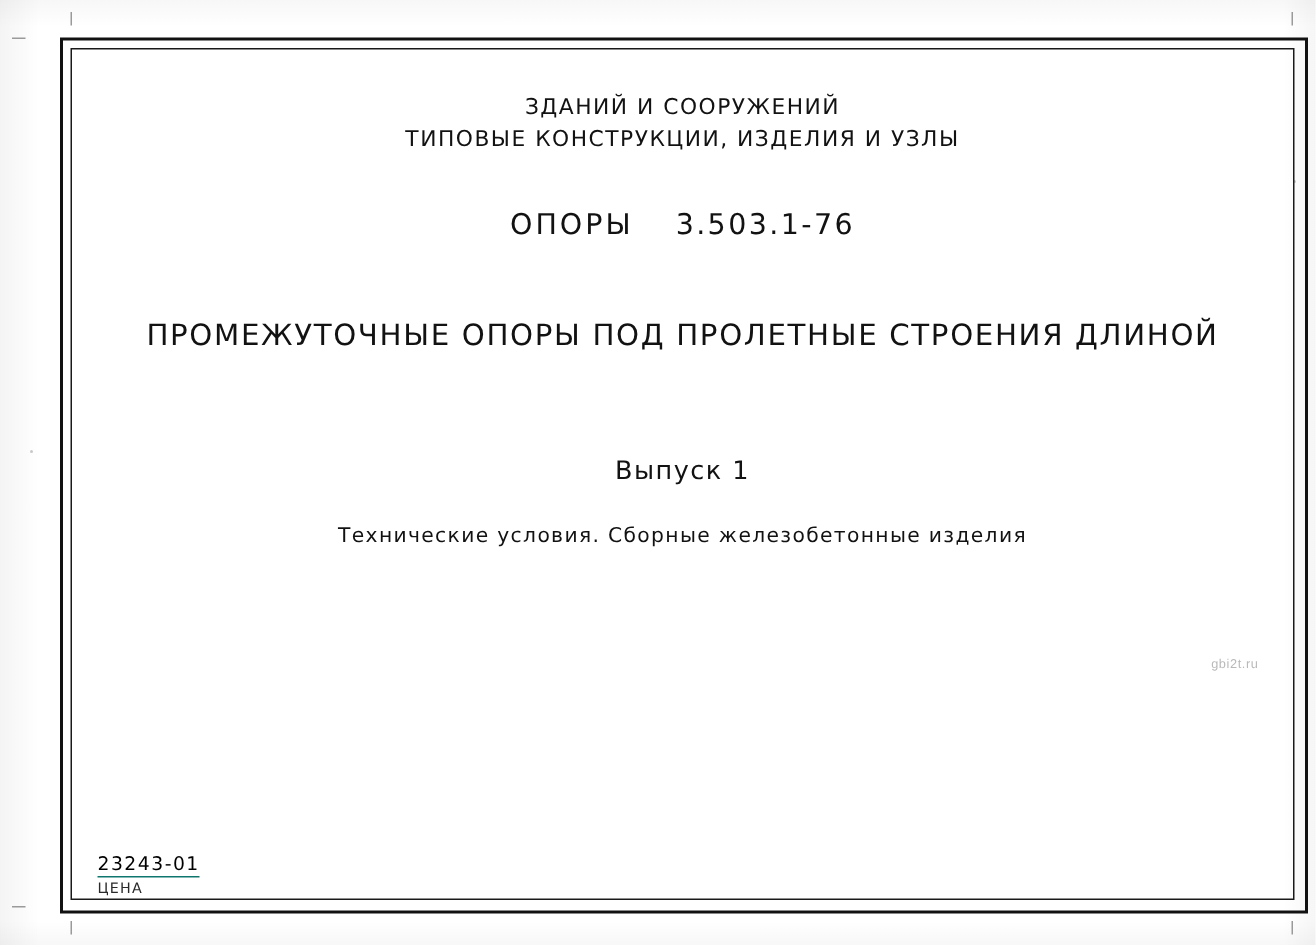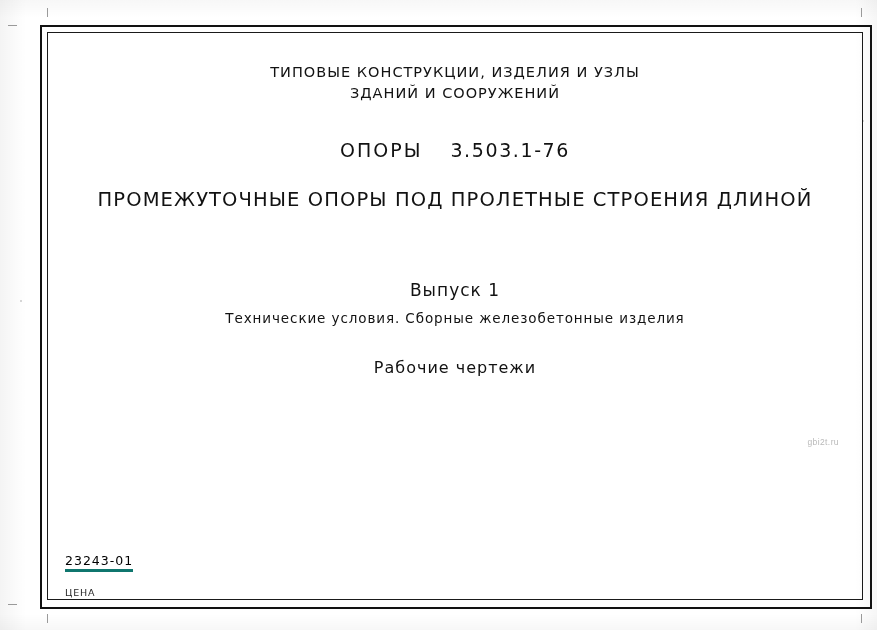--- a/index.html
+++ b/index.html
@@ -67,58 +67,58 @@
     letter-spacing: 1.0px;
   }
   .series-head div { white-space: nowrap; }
   .series-no {
     margin-top: 36px;
     font-size: 19px;
     letter-spacing: 2.0px;
   }
   .series-no .num { margin-left: 28px; letter-spacing: 1.6px; }
   .title {
-    margin-top: 20px;
+    margin-top: 44px;
     font-size: 19.5px;
     line-height: 1.95;
     letter-spacing: 1.1px;
   }
   .title .l1 { display: block; }
   .title .l2 { display: block; }
   .title .l3 { display: block; }
   .issue {
     margin-top: 61px;
     font-size: 17px;
     letter-spacing: 1.0px;
   }
   .subtitle {
-    margin-top: 10px;
+    margin-top: 25px;
     font-size: 13.5px;
     letter-spacing: 0.9px;
   }
   .drawings {
     margin-top: 32px;
     font-size: 16px;
     letter-spacing: 1.0px;
   }
   .code-block {
     position: absolute;
     left: 65px;
     bottom: 32px;
     text-align: left;
   }
   .code-num {
     font-size: 12.5px;
     letter-spacing: 1.0px;
-    border-bottom: 3px solid #0f766e;
+    border-bottom: 1px solid #0f766e;
     display: inline-block;
     padding-bottom: 1px;
   }
   .code-label {
-    margin-top: 15px;
+    margin-top: 2px;
     font-size: 9.5px;
     letter-spacing: 0.8px;
     color: #2a2a2a;
   }
   .watermark {
     position: absolute;
     right: 38px;
     top: 437px;
     font-size: 8.5px;
     color: #b9b9b9;
@@ -153,37 +153,36 @@
 
   <div class="speck" style="left:20px; top:300px; width:2px; height:2px;"></div>
   <div class="speck" style="left:862px; top:120px; width:2px; height:2px;"></div>
 
   <div class="frame-outer"></div>
   <div class="frame-inner"></div>
 
   <div class="content">
 
     <div class="series-head hand">
+      <div>ЗДАНИЙ И СООРУЖЕНИЙ</div>
       <div>ТИПОВЫЕ КОНСТРУКЦИИ, ИЗДЕЛИЯ И УЗЛЫ</div>
-      <div>ЗДАНИЙ И СООРУЖЕНИЙ</div>
     </div>
 
     <div class="series-no hand">
       <span>ОПОРЫ</span><span class="num">3.503.1-76</span>
     </div>
 
     <div class="title hand">
       <span class="l1">ПРОМЕЖУТОЧНЫЕ ОПОРЫ ПОД ПРОЛЕТНЫЕ СТРОЕНИЯ ДЛИНОЙ</span>
     </div>
 
     <div class="issue hand">Выпуск 1</div>
 
     <div class="subtitle hand">Технические условия.  Сборные железобетонные изделия</div>
 
-    <div class="drawings hand">Рабочие чертежи</div>
 
   </div>
 
   <div class="code-block">
     <div class="code-num hand">23243-01</div>
     <div class="code-label hand">ЦЕНА</div>
   </div>
 
   <div class="watermark">gbi2t.ru</div>
 

